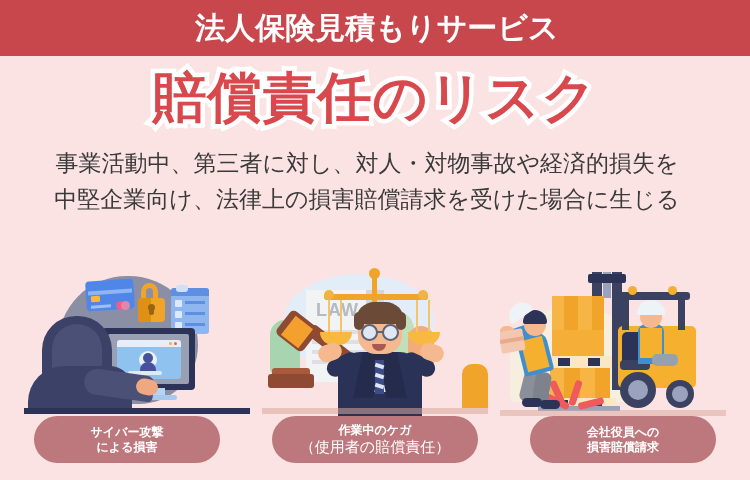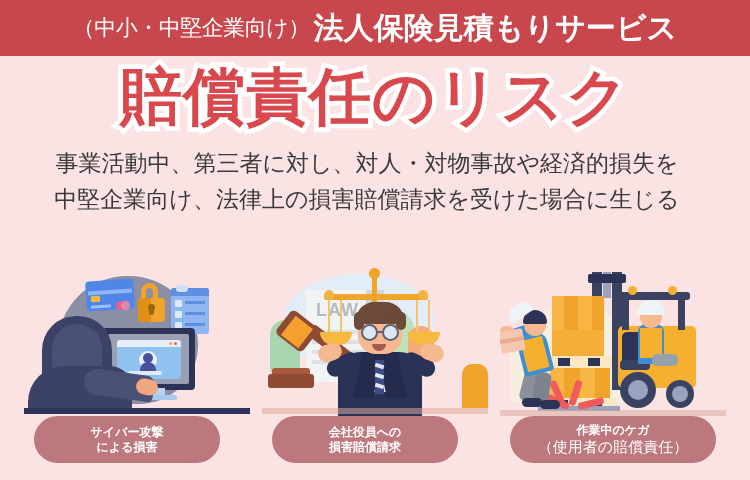--- a/index.html
+++ b/index.html
@@ -26,21 +26,21 @@
     color:#ffffff;font-size:30px;font-weight:700;letter-spacing:0px;
     line-height:1;margin-left:4px;
   }
 
   
   .title-wrap{
     position:absolute;left:0;top:62px;width:750px;height:70px;
     display:flex;align-items:center;justify-content:center;
   }
   .title{
-    font-size:62px;font-weight:700;color:#d8484d;letter-spacing:1px;
+    font-size:54px;font-weight:700;color:#d8484d;letter-spacing:1px;
     line-height:1;
     -webkit-text-stroke:9px #ffffff;
     paint-order:stroke fill;
     text-shadow:0 0 0 #fff;
   }
 
   
   .desc{
     position:absolute;left:20px;top:146px;width:694px;
     text-align:center;color:#3a3a3a;
@@ -222,21 +222,20 @@
   .pill .l2{font-size:12px;font-weight:700;line-height:1.22;white-space:nowrap;}
   .pill.wide{width:206px;}
   .pill.wide .l2{font-weight:400;font-size:15px;}
 </style>
 </head>
 <body>
 
 <div class="banner">
 
   <div class="header-band">
-    <span class="header-sub">（中小・中堅企業向け）</span>
     <span class="header-main">法人保険見積もりサービス</span>
   </div>
 
   <div class="title-wrap">
     <span class="title">賠償責任のリスク</span>
   </div>
 
   <div class="desc">
     <div>事業活動中、第三者に対し、対人・対物事故や経済的損失を</div>
     <div>中堅企業向け、法律上の損害賠償請求を受けた場合に生じる</div>
@@ -395,23 +394,23 @@
       <div class="sh i3-ground"></div>
     </div>
 
   </div>
 
   <div class="pill-row">
     <div class="pill">
       <span class="l1">サイバー攻撃</span>
       <span class="l2">による損害</span>
     </div>
+    <div class="pill wide">
+      <span class="l1">作業中のケガ</span>
+      <span class="l2">（使用者の賠償責任）</span>
+    </div>
     <div class="pill">
       <span class="l1">会社役員への</span>
       <span class="l2">損害賠償請求</span>
     </div>
-    <div class="pill wide">
-      <span class="l1">作業中のケガ</span>
-      <span class="l2">（使用者の賠償責任）</span>
-    </div>
   </div>
 
 </div>
 
 </body></html>

